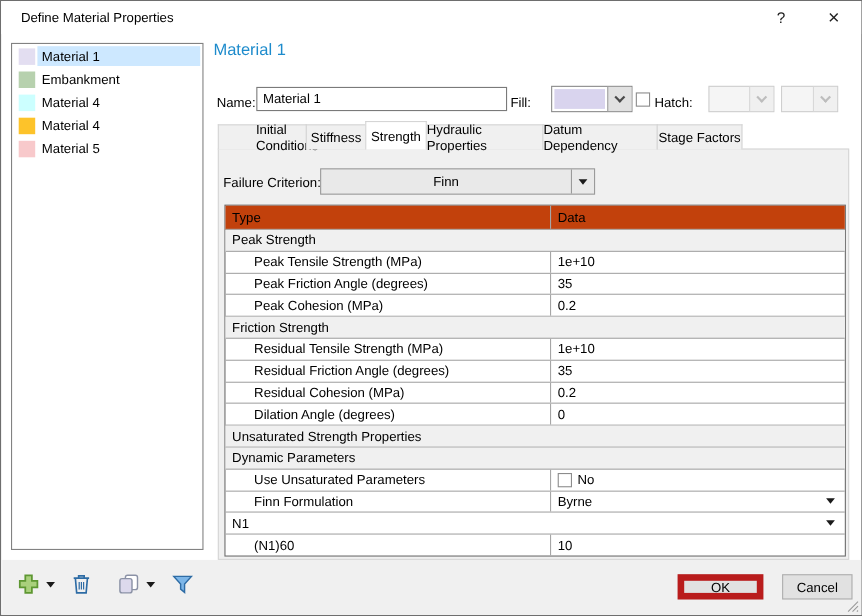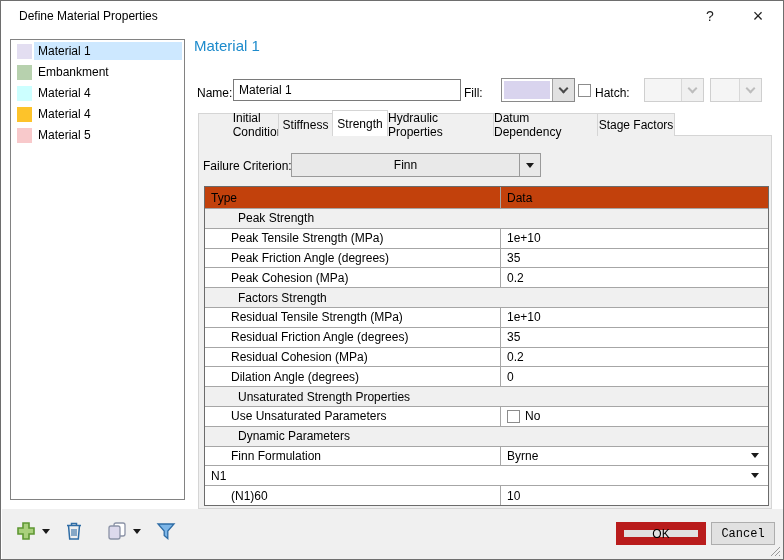--- a/index.html
+++ b/index.html
@@ -60,28 +60,28 @@
   
   .ptable { position:absolute; left:203px; top:185px; width:565px; height:320px; border:1px solid #6b6b6b; background:#fff; display:flex; flex-direction:column; }
   .trow { display:flex; border-bottom:1px solid #a6a6a6; flex:1; align-items:stretch; }
   .trow:last-child { border-bottom:none; }
   .trow.thead { flex:0 0 22px; background:#c2410c; }
   .tcell { display:flex; align-items:center; }
   .tcell.type { width:296px; border-right:1px solid #a6a6a6; padding-left:6px; }
   .tcell.type.indent { padding-left:26px; }
   .tcell.data { flex:1; padding-left:6px; }
   .trow.section { background:#f0f0f0; }
-  .trow.section .tcell { width:100%; border-right:none; padding-left:6px;margin-left:27px; }
+  .trow.section .tcell { width:100%; border-right:none; padding-left:6px; }
   .cell-caret { margin-left:auto; margin-right:9px; }
   .data .checkbox { margin-right:5px; }
 
   
   .btn { position:absolute; top:521px; height:23px; background:#e1e1e1; display:flex; align-items:center; justify-content:center; font-size:12px; }
-  .ok-btn { left:615px; width:90px; border:8px solid #b91c1c; }
-  .cancel-btn { left:710px; width:64px; border:1px solid #adadad;font-family:Liberation Mono, monospace; }
+  .ok-btn { left:615px; width:78px; border:6px solid #b91c1c; }
+  .cancel-btn { left:710px; width:64px; border:1px solid #adadad; }
 
   .resize-grip { position:absolute; right:2px; bottom:2px; }
 </style>
 </head>
 <body>
 
 <div id="dialog">
 
   <div class="titlebar">
     <div class="title-text">Define Material Properties</div>
@@ -203,21 +203,21 @@
     <div class="trow">
       <div class="tcell type indent">Peak Friction Angle (degrees)</div>
       <div class="tcell data">35</div>
     </div>
     <div class="trow">
       <div class="tcell type indent">Peak Cohesion (MPa)</div>
       <div class="tcell data">0.2</div>
     </div>
 
     <div class="trow section">
-      <div class="tcell">Factors Strength</div>
+      <div class="tcell">Friction Strength</div>
     </div>
     <div class="trow">
       <div class="tcell type indent">Residual Tensile Strength (MPa)</div>
       <div class="tcell data">1e+10</div>
     </div>
     <div class="trow">
       <div class="tcell type indent">Residual Friction Angle (degrees)</div>
       <div class="tcell data">35</div>
     </div>
     <div class="trow">
@@ -225,31 +225,31 @@
       <div class="tcell data">0.2</div>
     </div>
     <div class="trow">
       <div class="tcell type indent">Dilation Angle (degrees)</div>
       <div class="tcell data">0</div>
     </div>
 
     <div class="trow section">
       <div class="tcell">Unsaturated Strength Properties</div>
     </div>
+    <div class="trow section">
+      <div class="tcell">Dynamic Parameters</div>
+    </div>
+
     <div class="trow">
       <div class="tcell type indent">Use Unsaturated Parameters</div>
       <div class="tcell data">
         <span class="checkbox"></span>
         <span>No</span>
       </div>
     </div>
-
-    <div class="trow section">
-      <div class="tcell">Dynamic Parameters</div>
-    </div>
     <div class="trow">
       <div class="tcell type indent">Finn Formulation</div>
       <div class="tcell data">
         <span>Byrne</span>
         <span class="tri-down cell-caret"></span>
       </div>
     </div>
     <div class="trow">
       <div class="tcell data">
         <span>N1</span>

